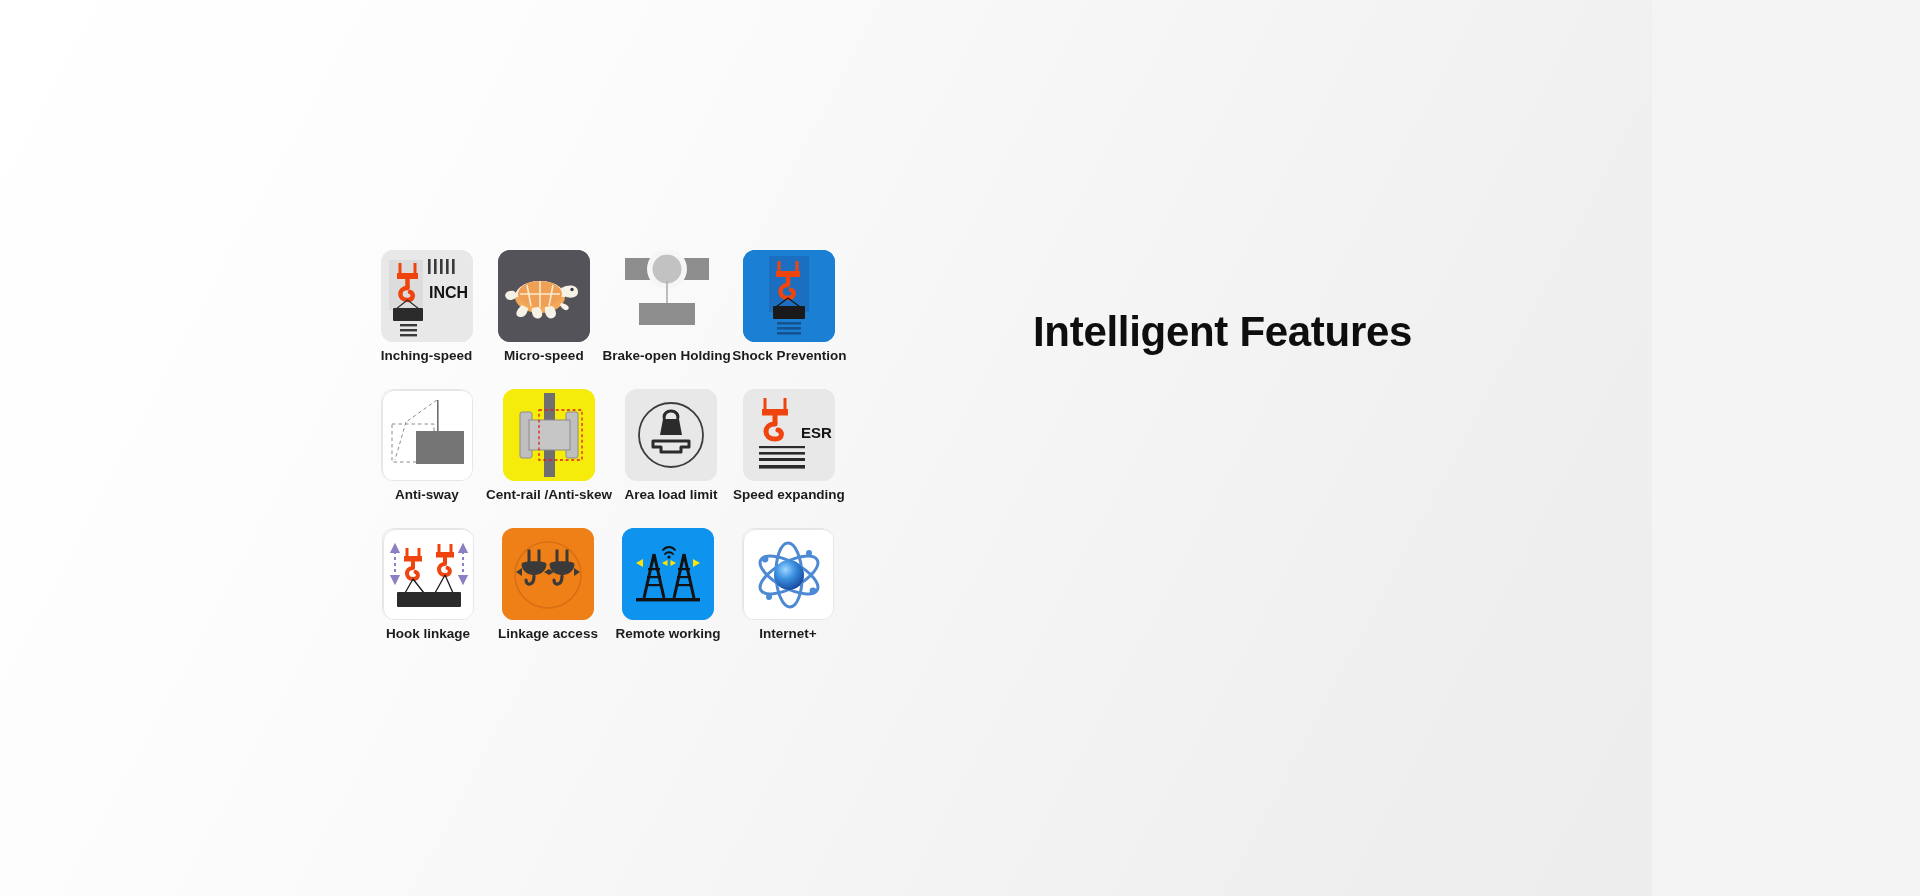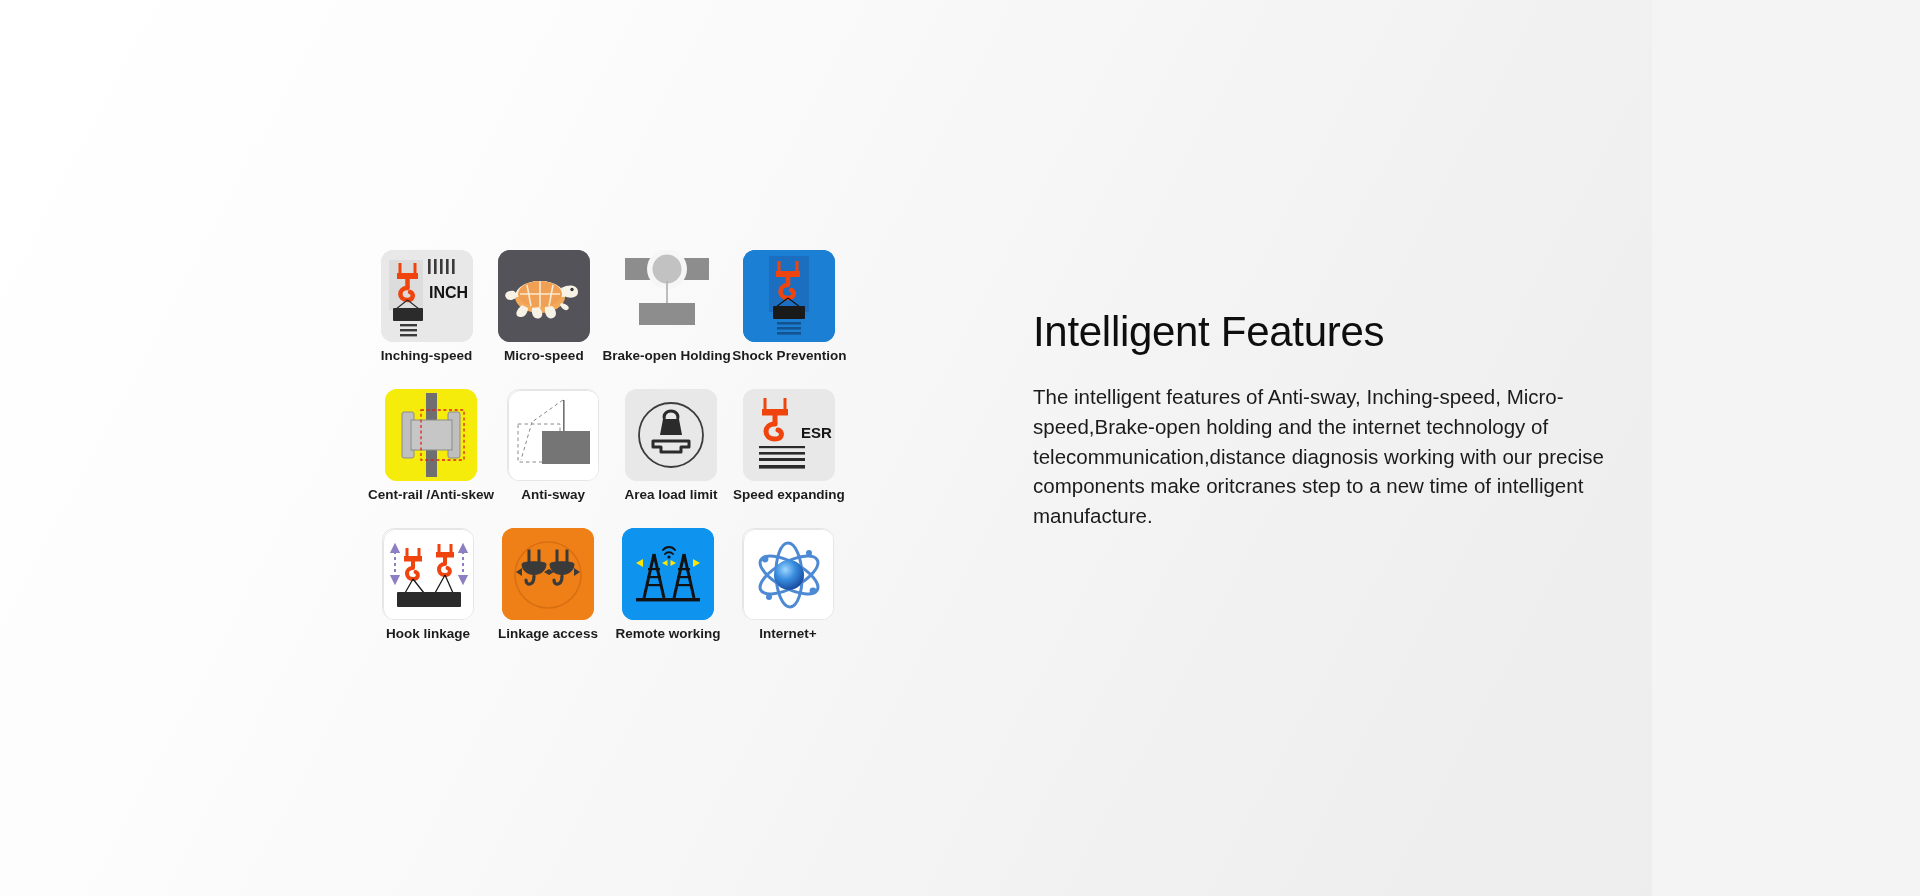--- a/index.html
+++ b/index.html
@@ -76,21 +76,21 @@
 
   
   .text-block {
     position: absolute;
     left: 1033px;
     top: 310px;
     width: 600px;
   }
   .headline {
     font-size: 42px;
-    font-weight: 400;
+    font-weight: 700;
     color: #0e0e0e;
     letter-spacing: -0.3px;
     line-height: 1.05;
     margin: 0 0 28px 0;
   }
   .body-copy {
     font-size: 20.5px;
     color: #1b1b1b;
     line-height: 1.45;
     margin: 0;
@@ -218,55 +218,55 @@
         <div class="icon-label">Shock Prevention</div>
       </div>
 
     </div>
 
     <div class="row-gap"></div>
 
     <div class="icon-row">
 
       <div class="icon-cell">
-        <div class="icon-tile tile-yellow">
-          <svg class="icon-svg" viewBox="0 0 92 92" xmlns="http://www.w3.org/2000/svg">
-            <rect x="0" y="0" width="92" height="92" rx="12" fill="#f6ec0b"></rect>
-
-            <rect x="41" y="4" width="11" height="84" fill="#6f6f6f"></rect>
-
-            <rect x="17" y="23" width="12" height="46" rx="2" fill="#bfbfbf" stroke="#8b8b8b" stroke-width="1"></rect>
-            <rect x="63" y="23" width="12" height="46" rx="2" fill="#bfbfbf" stroke="#8b8b8b" stroke-width="1"></rect>
-            <rect x="26" y="31" width="41" height="30" fill="#c6c6c6" stroke="#8b8b8b" stroke-width="1"></rect>
-
-            <g stroke="#e02020" stroke-width="1.3" fill="none" stroke-dasharray="3 2.6">
-              <rect x="36" y="21" width="43" height="50"></rect>
-            </g>
-          </svg>
-        </div>
-        <div class="icon-label">Cent-rail /Anti-skew</div>
-      </div>
-
-      <div class="icon-cell">
         <div class="icon-tile tile-white-soft">
           <svg class="icon-svg" viewBox="0 0 92 92" xmlns="http://www.w3.org/2000/svg">
             <rect x="0.5" y="0.5" width="91" height="91" rx="12" fill="#ffffff" stroke="#e6e6e6"></rect>
 
             <g stroke="#8a8a8a" stroke-width="1" fill="none" stroke-dasharray="3.5 3">
               <path d="M55 10 L24 32"></path>
               <path d="M10 34 L52 34 L52 72 L10 72 Z"></path>
               <path d="M24 32 L13 70"></path>
             </g>
 
             <rect x="55" y="10" width="1.6" height="32" fill="#6f6f6f"></rect>
 
             <rect x="34" y="41" width="48" height="33" fill="#757575"></rect>
           </svg>
         </div>
         <div class="icon-label">Anti-sway</div>
+      </div>
+
+      <div class="icon-cell">
+        <div class="icon-tile tile-yellow">
+          <svg class="icon-svg" viewBox="0 0 92 92" xmlns="http://www.w3.org/2000/svg">
+            <rect x="0" y="0" width="92" height="92" rx="12" fill="#f6ec0b"></rect>
+
+            <rect x="41" y="4" width="11" height="84" fill="#6f6f6f"></rect>
+
+            <rect x="17" y="23" width="12" height="46" rx="2" fill="#bfbfbf" stroke="#8b8b8b" stroke-width="1"></rect>
+            <rect x="63" y="23" width="12" height="46" rx="2" fill="#bfbfbf" stroke="#8b8b8b" stroke-width="1"></rect>
+            <rect x="26" y="31" width="41" height="30" fill="#c6c6c6" stroke="#8b8b8b" stroke-width="1"></rect>
+
+            <g stroke="#e02020" stroke-width="1.3" fill="none" stroke-dasharray="3 2.6">
+              <rect x="36" y="21" width="43" height="50"></rect>
+            </g>
+          </svg>
+        </div>
+        <div class="icon-label">Cent-rail /Anti-skew</div>
       </div>
 
       <div class="icon-cell">
         <div class="icon-tile tile-lightgrey">
           <svg class="icon-svg" viewBox="0 0 92 92" xmlns="http://www.w3.org/2000/svg">
             <rect x="0" y="0" width="92" height="92" rx="12" fill="#e8e8e8"></rect>
             <circle cx="46" cy="46" r="32" fill="none" stroke="#3c3c3c" stroke-width="1.8"></circle>
 
             <path d="M46 22 C41 22 38 26 39.5 30" stroke="#2b2b2b" stroke-width="3" fill="none"></path>
             <path d="M46 22 C51 22 54 26 52.5 30" stroke="#2b2b2b" stroke-width="3" fill="none"></path>
@@ -447,16 +447,15 @@
         </div>
         <div class="icon-label">Internet+</div>
       </div>
 
     </div>
 
   </div>
 
   <div class="text-block">
     <h1 class="headline">Intelligent Features</h1>
-    <p class="body-copy">The intelligent features of Anti-sway, Inching-speed, Micro-speed,Brake-open holding and the internet technology of telecommunication,distance diagnosis working with our precise components make oritcranes step to a new time of intelligent manufacture.</p>
   </div>
 
 </div>
 
 </body></html>

